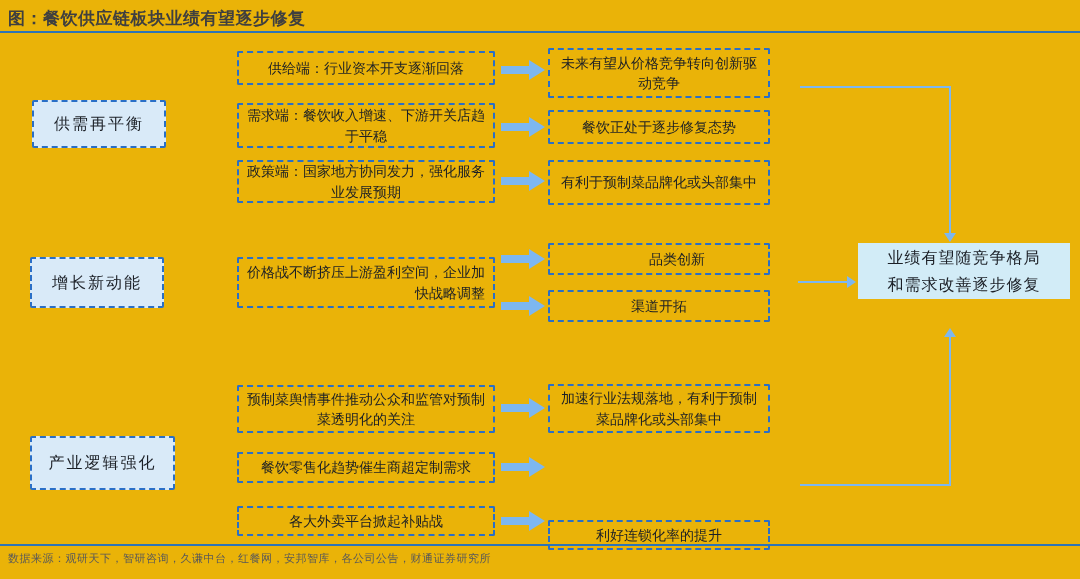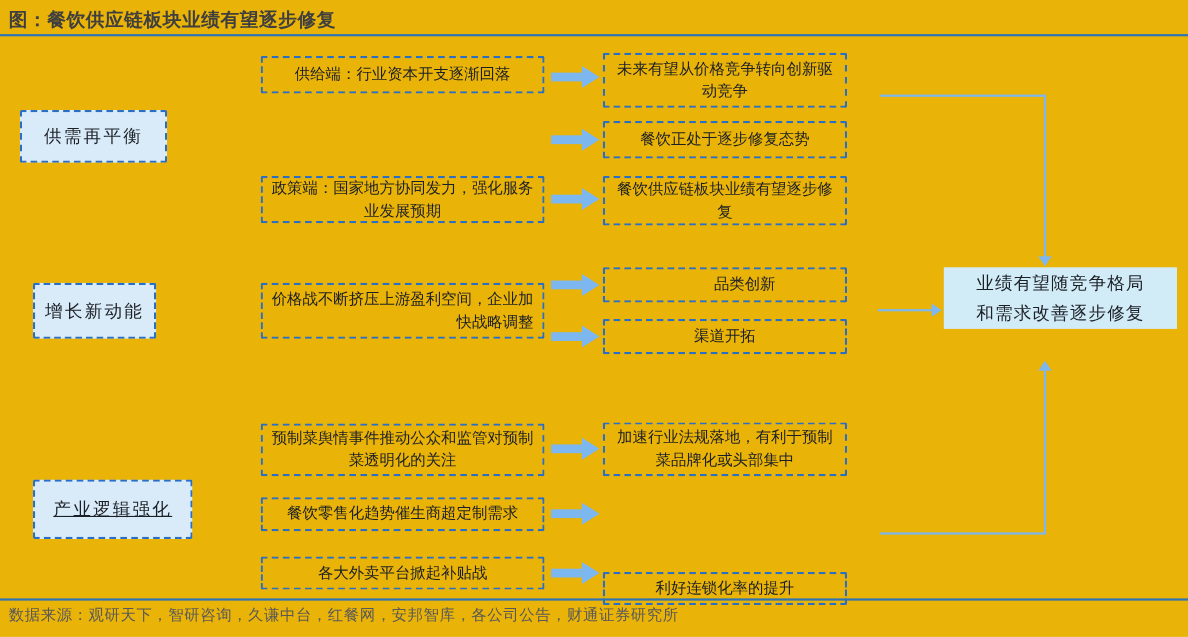--- a/index.html
+++ b/index.html
@@ -26,21 +26,21 @@
   #title{
     left:8px;top:7px;
     font-size:17px;font-weight:bold;color:#3f3f3f;
     letter-spacing:0.5px;
   }
   .rule{height:2px;background:var(--rule-blue);left:0;width:1080px;}
   #title-rule{top:31px;}
   #bottom-rule{top:544px;}
   #source{
     left:8px;top:551px;
-    font-size:14px;color:var(--source-gray);
+    font-size:11px;color:var(--source-gray);
     letter-spacing:0.5px;
   }
 
   
   .dash-box{
     border:2px dashed var(--border-blue);
     border-radius:2px;
     display:flex;align-items:center;justify-content:center;
     text-align:center;
     font-family:"DejaVu Serif",serif;
@@ -108,45 +108,46 @@
 
   #r1-out {top:48px;height:50px;}
   #r2-out {top:110px;height:34px;}
   #r3-out {top:160px;height:45px;}
   #mid-out1{top:243px;height:32px;padding-left:44px;}
   #mid-out2{top:290px;height:32px;}
   #r5-out {top:384px;height:49px;}
   #r6-out {top:445px;height:52px;}
   #r7-out {top:520px;height:30px;}
 
-  #g1{left:18px;top:100px;width:134px;height:48px;}
-  #g2{left:30px;top:257px;width:112px;height:51px;}
-  #g3{left:30px;top:436px;width:145px;height:54px;text-decoration:underline;}
+  #g1{left:32px;top:100px;width:134px;height:48px;}
+  #g2{left:30px;top:257px;width:134px;height:51px;}
+  #g3{left:30px;top:436px;width:145px;height:54px;}
 
   #a1{top:60px;} #a2{top:117px;} #a3{top:171px;}
   #am1{top:249px;} #am2{top:296px;}
   #a5{top:398px;} #a6{top:457px;} #a7{top:511px;}
 </style>
 </head>
 <body>
 
 <div id="page">
 
   <div id="title" class="abs">图：餐饮供应链板块业绩有望逐步修复</div>
   <div id="title-rule" class="abs rule"></div>
 
   <div id="g1" class="abs dash-box group-label">供需再平衡</div>
   <div id="g2" class="abs dash-box group-label">增长新动能</div>
   <div id="g3" class="abs dash-box group-label">产业逻辑强化</div>
 
   <div id="r1-in" class="abs dash-box in-box">供给端：行业资本开支逐渐回落</div>
   <div id="r1-out" class="abs dash-box out-box">未来有望从价格竞争转向创新驱动竞争</div>
+  <div id="r2-in" class="abs dash-box in-box">需求端：餐饮收入增速、下游开关店趋于平稳</div>
   <div id="r2-out" class="abs dash-box out-box">餐饮正处于逐步修复态势</div>
   <div id="r3-in" class="abs dash-box in-box">政策端：国家地方协同发力，强化服务业发展预期</div>
-  <div id="r3-out" class="abs dash-box out-box">餐饮供应链板块业绩有望逐步修复</div>
+  <div id="r3-out" class="abs dash-box out-box">有利于预制菜品牌化或头部集中</div>
 
   <div id="mid-in" class="abs dash-box in-box">价格战不断挤压上游盈利空间，企业加快战略调整</div>
   <div id="mid-out1" class="abs dash-box out-box">品类创新</div>
   <div id="mid-out2" class="abs dash-box out-box">渠道开拓</div>
 
   <div id="r5-in" class="abs dash-box in-box">预制菜舆情事件推动公众和监管对预制菜透明化的关注</div>
   <div id="r5-out" class="abs dash-box out-box">加速行业法规落地，有利于预制菜品牌化或头部集中</div>
   <div id="r6-in" class="abs dash-box in-box">餐饮零售化趋势催生商超定制需求</div>
   <div id="r7-in" class="abs dash-box in-box">各大外卖平台掀起补贴战</div>
   <div id="r7-out" class="abs dash-box out-box">利好连锁化率的提升</div>

